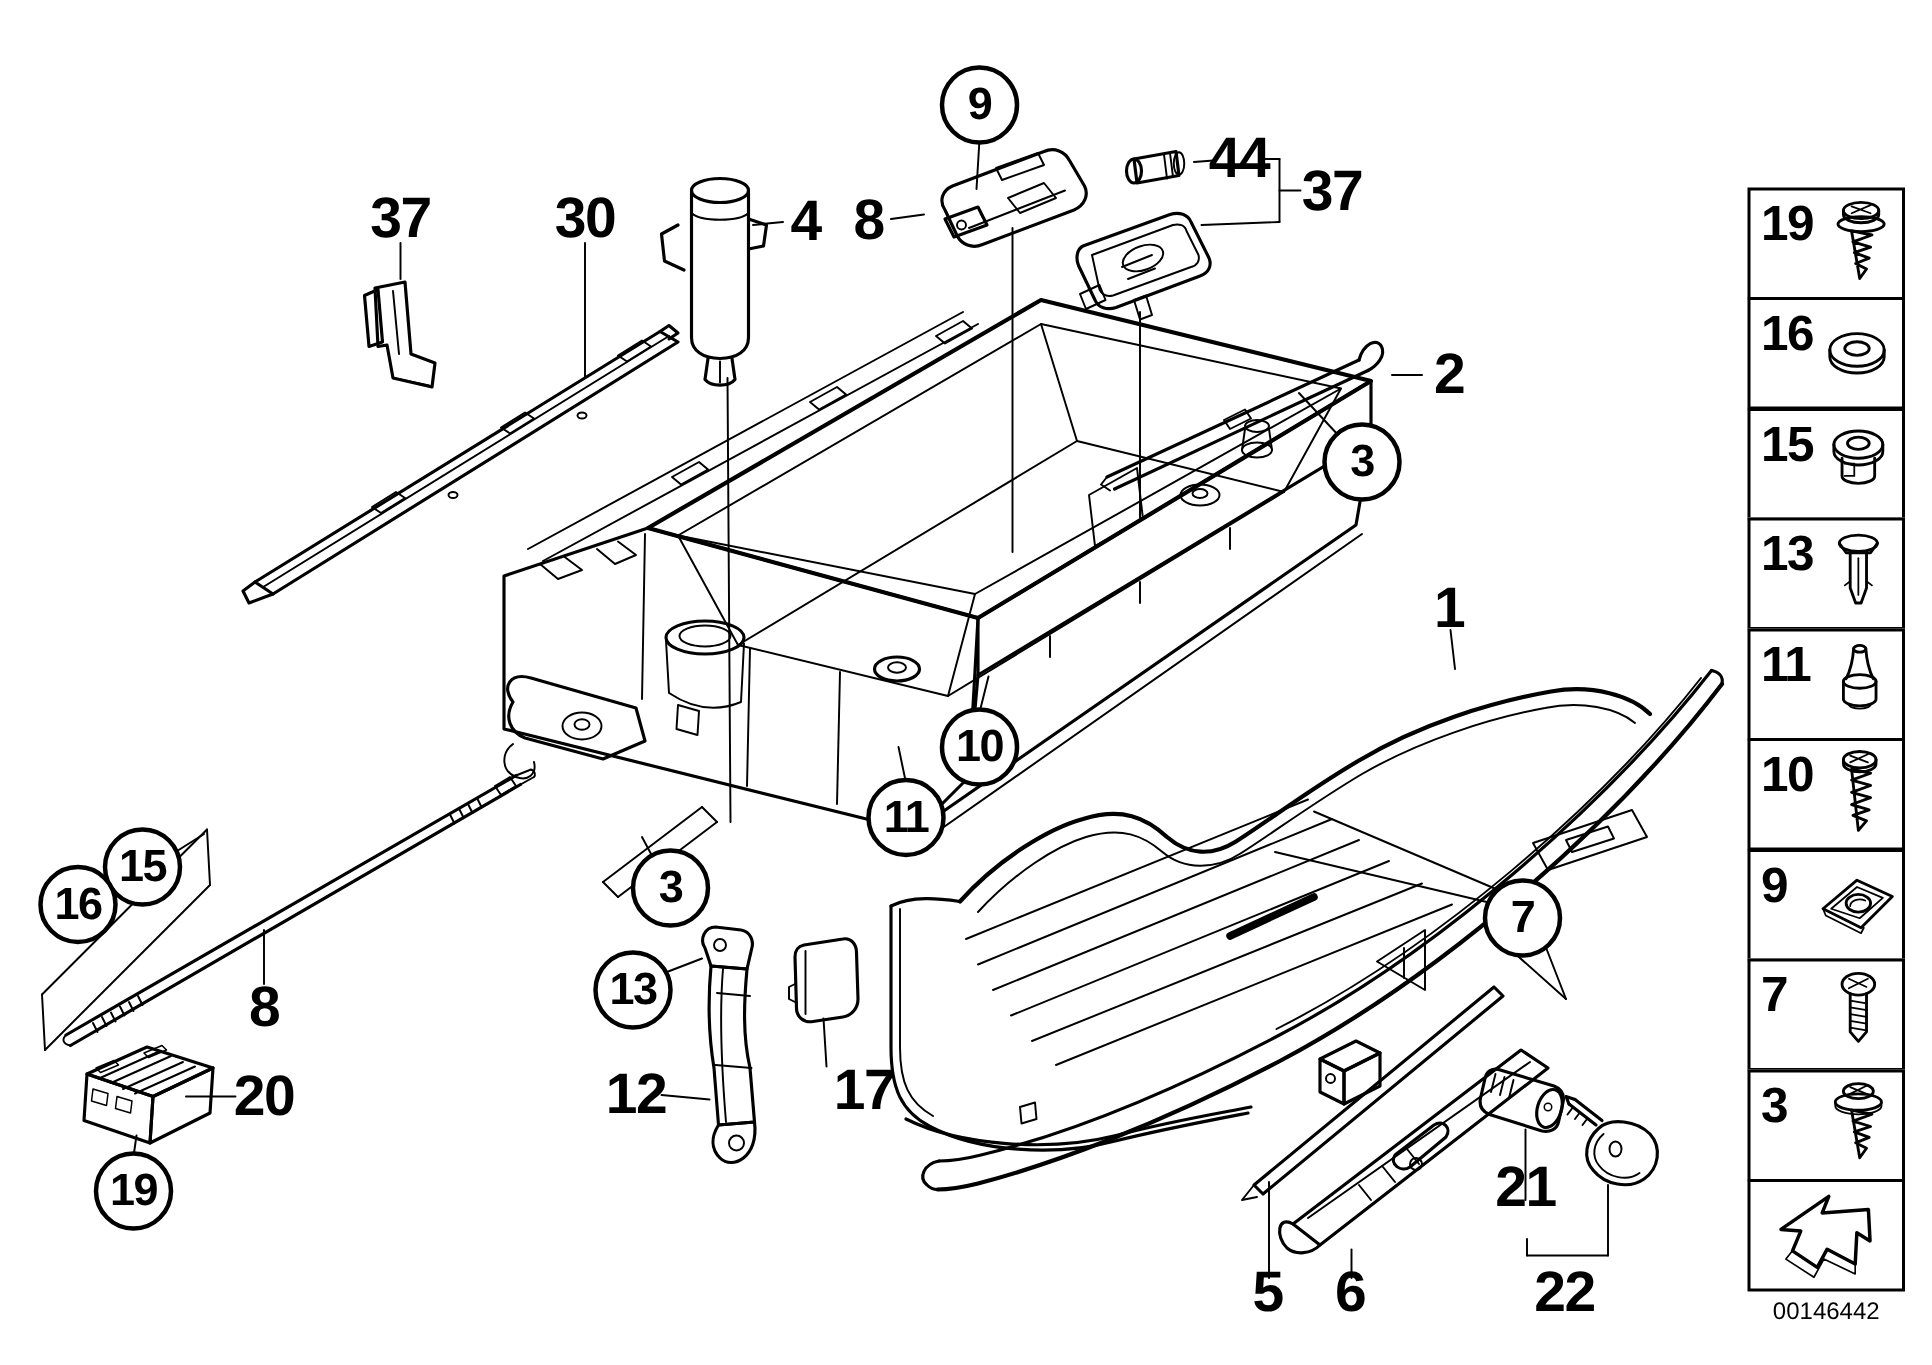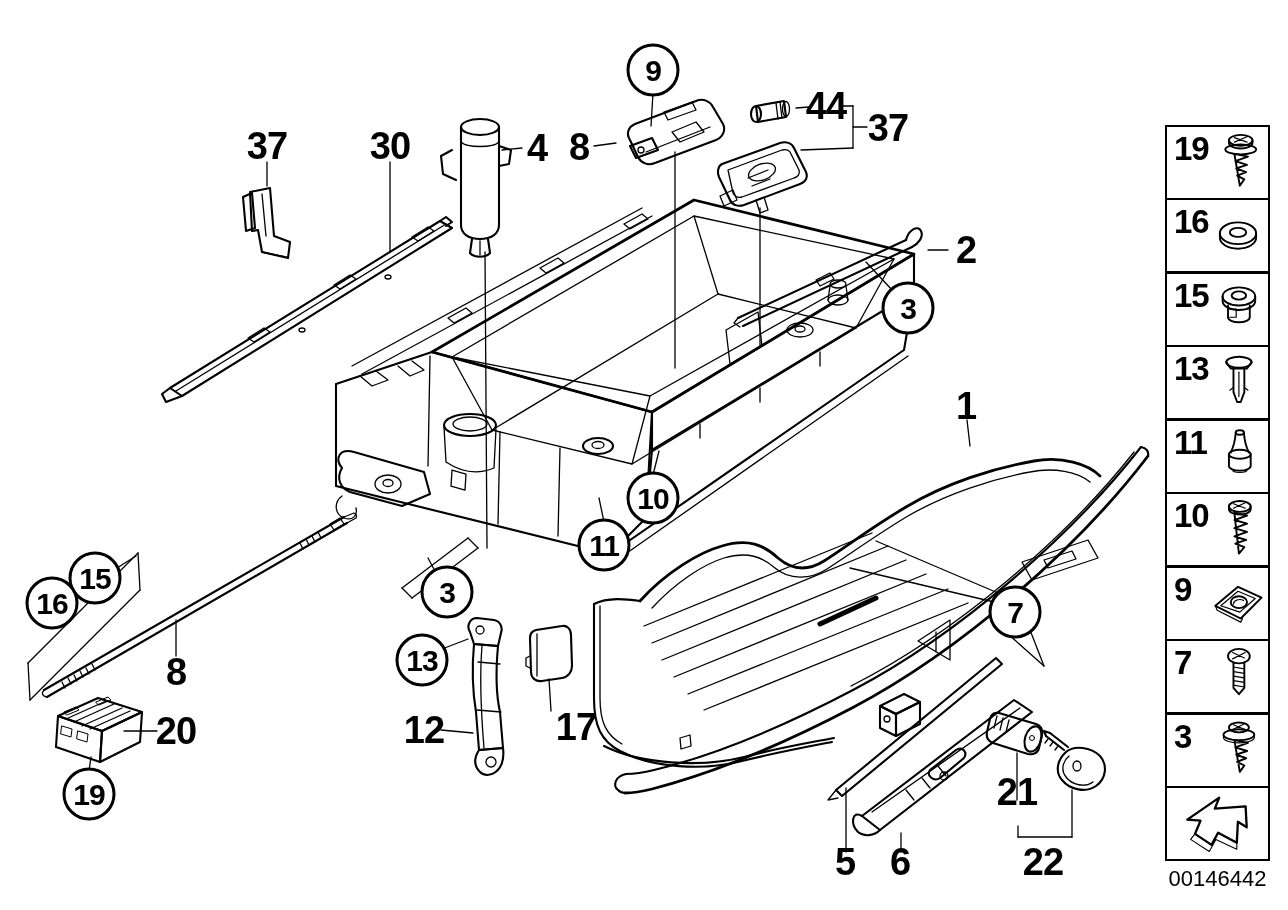--- a/index.html
+++ b/index.html
@@ -17,21 +17,21 @@
   .plain{font-size:38px;letter-spacing:-1px;}
   .circle{width:47px;height:47px;border:3px solid #000;border-radius:50%;background:#fff;
           display:flex;align-items:center;justify-content:center;font-size:30px;letter-spacing:-1px;}
   .cell{position:absolute;left:1165px;width:105px;height:75px;border:2px solid #000;
         background:#fff;box-sizing:border-box;z-index:4;}
   .cellnum{position:absolute;left:7px;top:3px;font-size:33px;font-weight:bold;letter-spacing:-1px;}
   .cicon{position:absolute;right:1px;top:3px;}
   .cicon line,.cicon path,.cicon polygon,.cicon ellipse,.cicon circle{
       stroke:#000;fill:none;stroke-linecap:round;stroke-linejoin:round;}
   #drawing-id{position:absolute;left:1165px;top:866px;width:105px;text-align:center;
-        font-size:22px;letter-spacing:0px;z-index:4;}
+        font-size:16px;letter-spacing:0px;z-index:4;}
 </style>
 </head>
 <body>
 
 <div id="stage">
 
   <svg class="art" width="1288" height="910" viewBox="0 0 1288 910">
 
     <g>
       <path class="s2 wf" d="M336,384 L432,352 L652,412 L646,518 L610,554 L336,486 Z"></path>

